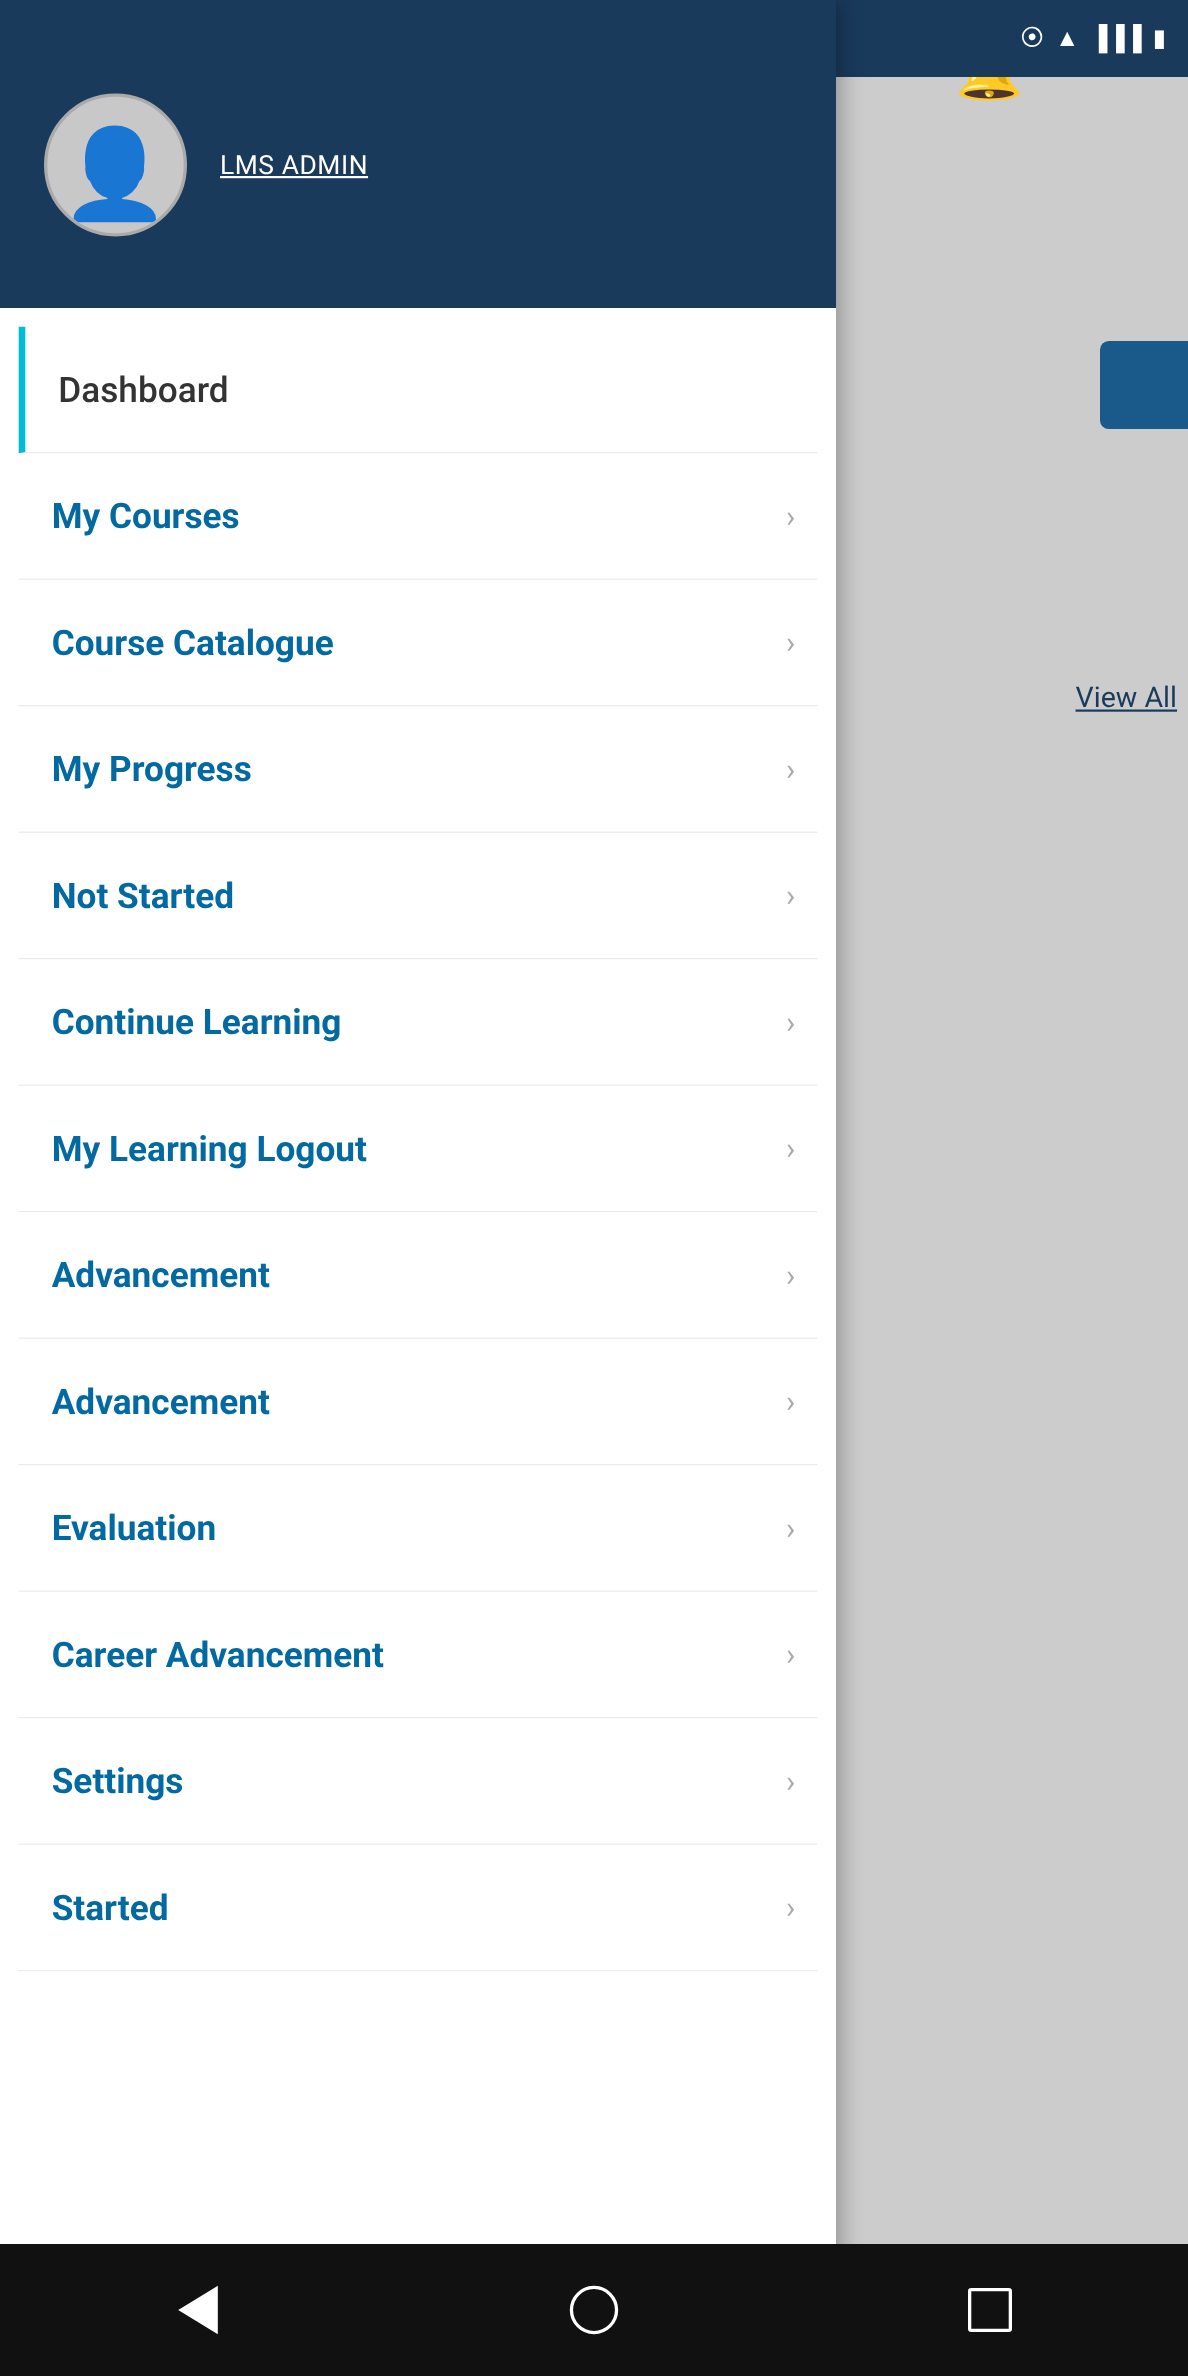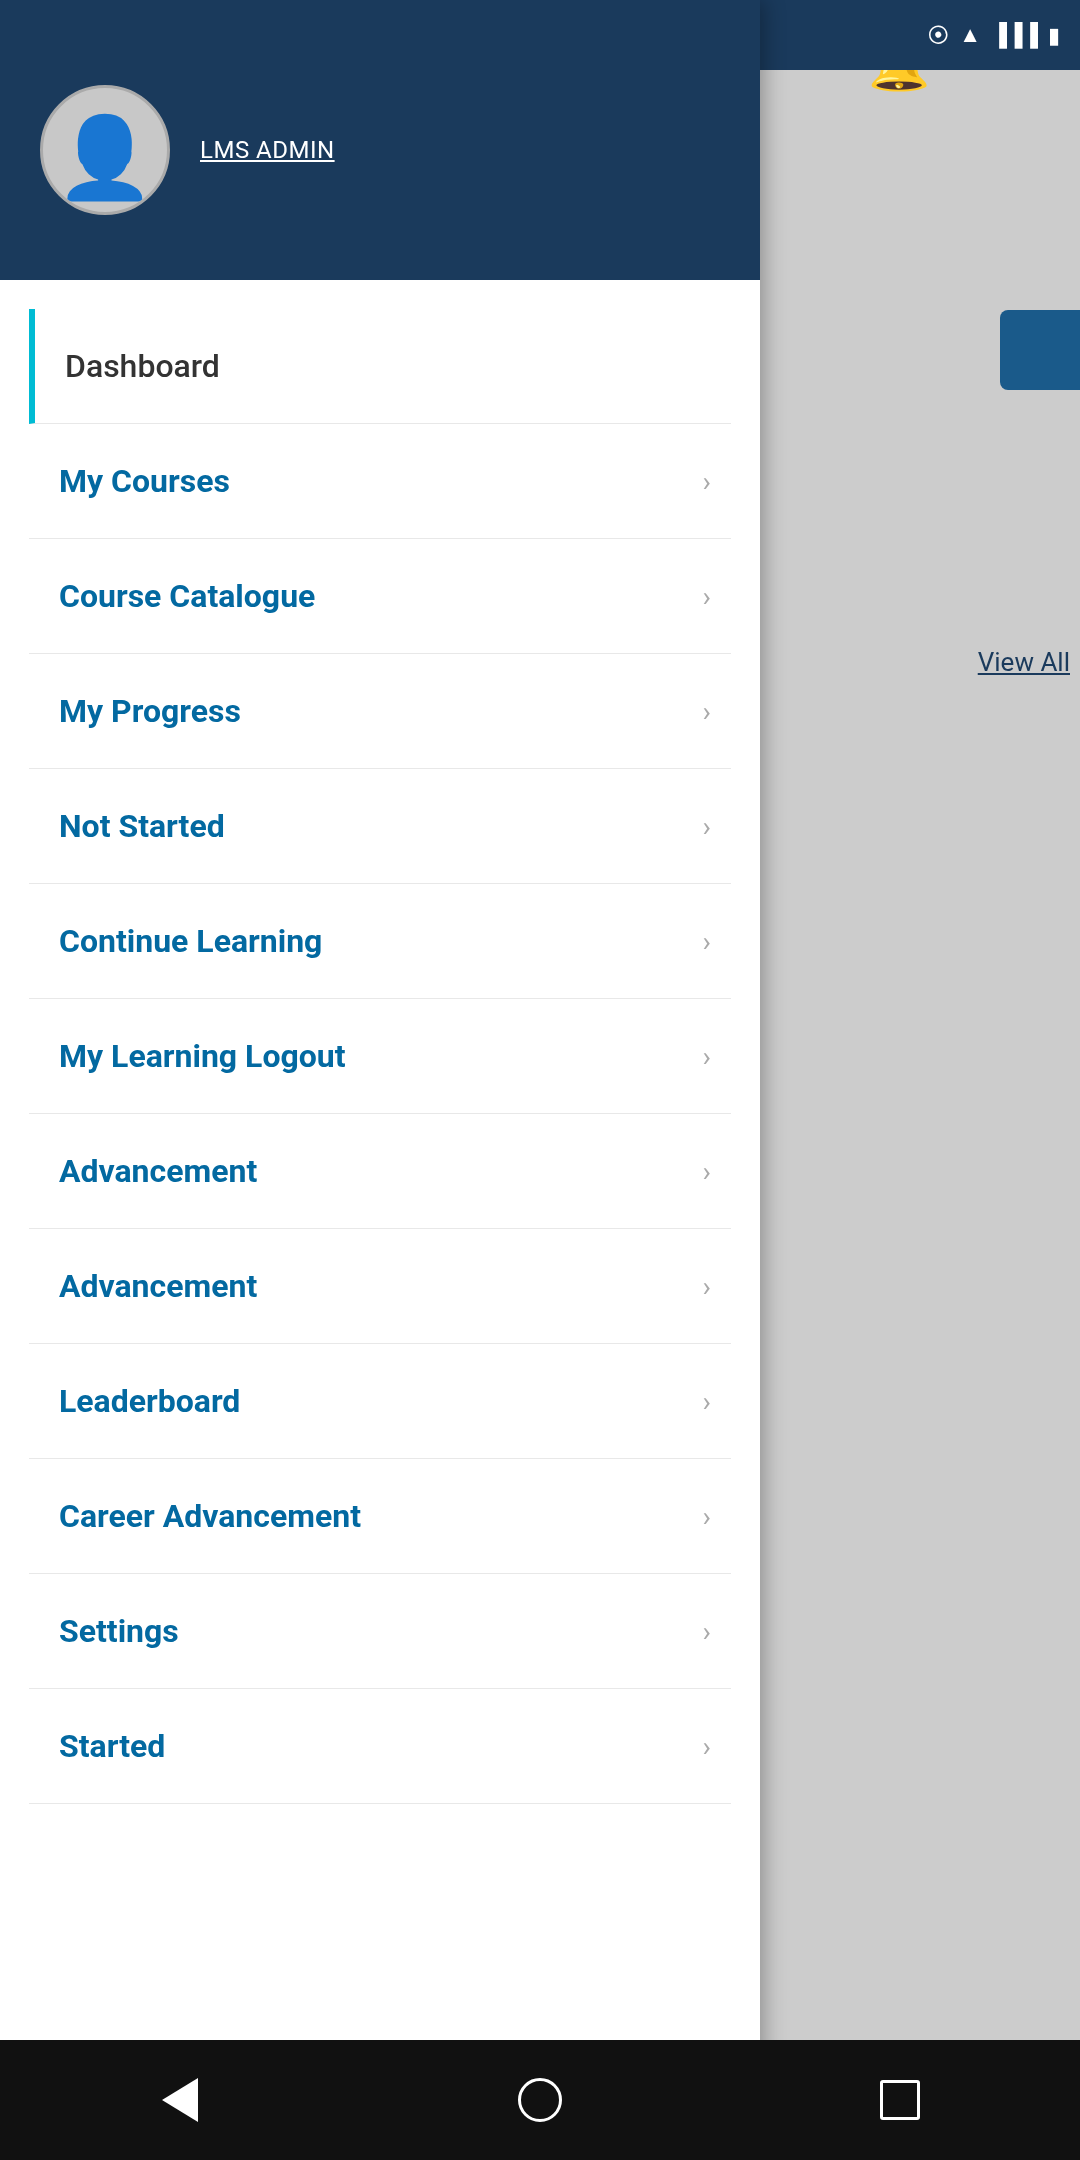--- a/index.html
+++ b/index.html
@@ -82,21 +82,20 @@
 
     
     .view-all-link {
       position: absolute;
       top: 620px;
       right: 10px;
       color: #1a3a5c;
       font-size: 26px;
       text-decoration: underline;
       z-index: 2;
-      margin-top: 27px;
     }
 
     
     .right-button {
       position: absolute;
       top: 310px;
       right: 0;
       width: 80px;
       height: 80px;
       background: #1a5a8a;
@@ -151,21 +150,21 @@
       font-size: 24px;
       font-weight: 400;
       text-decoration: underline;
       letter-spacing: 0.5px;
     }
 
     
     .nav-list {
       list-style: none;
       padding: 13px;
-      margin: 16px;
+      margin: 4px;
     }
 
     .nav-item {
       display: flex;
       align-items: center;
       padding: 0 30px;
       height: 115px;
       border-bottom: 1px solid #e8e8e8;
       position: relative;
       cursor: pointer;
@@ -305,21 +304,21 @@
       <span class="nav-item-label">Advancement</span>
       <span class="nav-chevron">›</span>
     </li>
 
     <li class="nav-item">
       <span class="nav-item-label">Advancement</span>
       <span class="nav-chevron">›</span>
     </li>
 
     <li class="nav-item">
-      <span class="nav-item-label">Leaderboard</span>
+      <span class="nav-item-label">Evaluation</span>
       <span class="nav-chevron">›</span>
     </li>
 
     <li class="nav-item">
       <span class="nav-item-label">Career Advancement</span>
       <span class="nav-chevron">›</span>
     </li>
 
     <li class="nav-item">
       <span class="nav-item-label">Settings</span>

